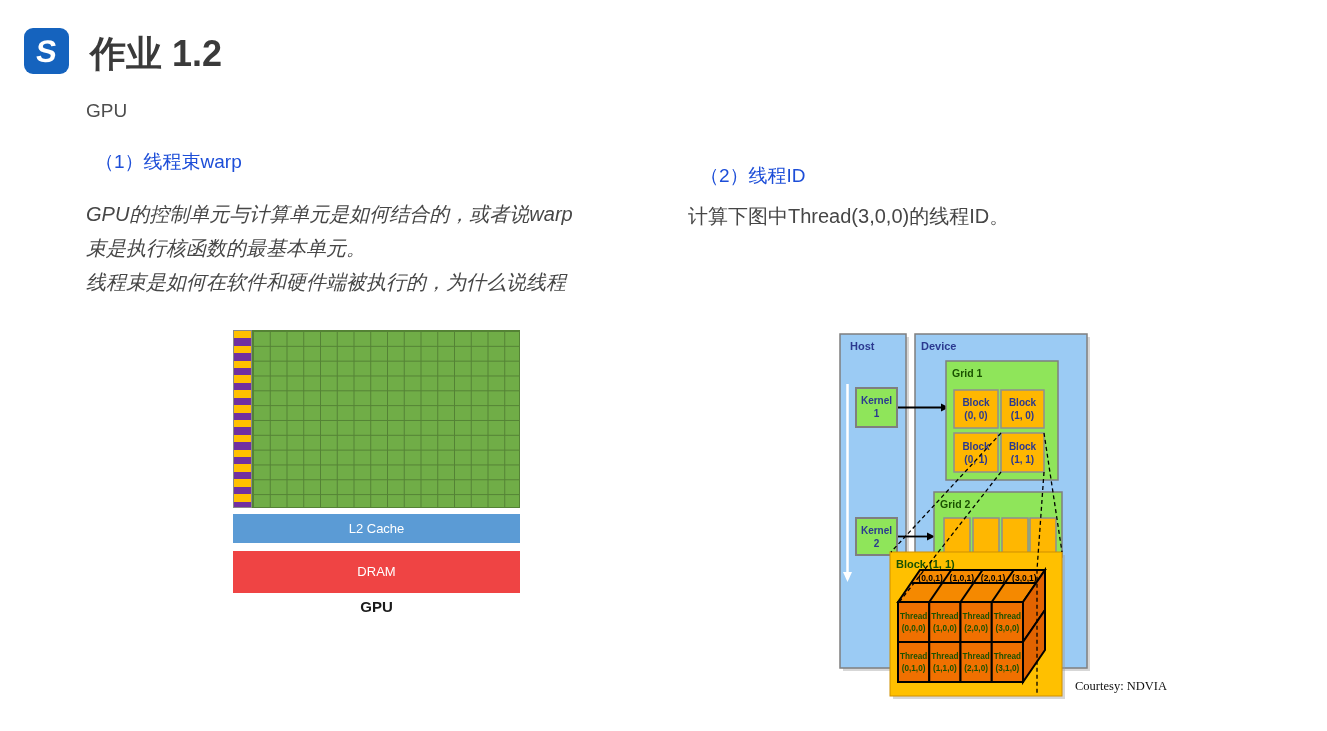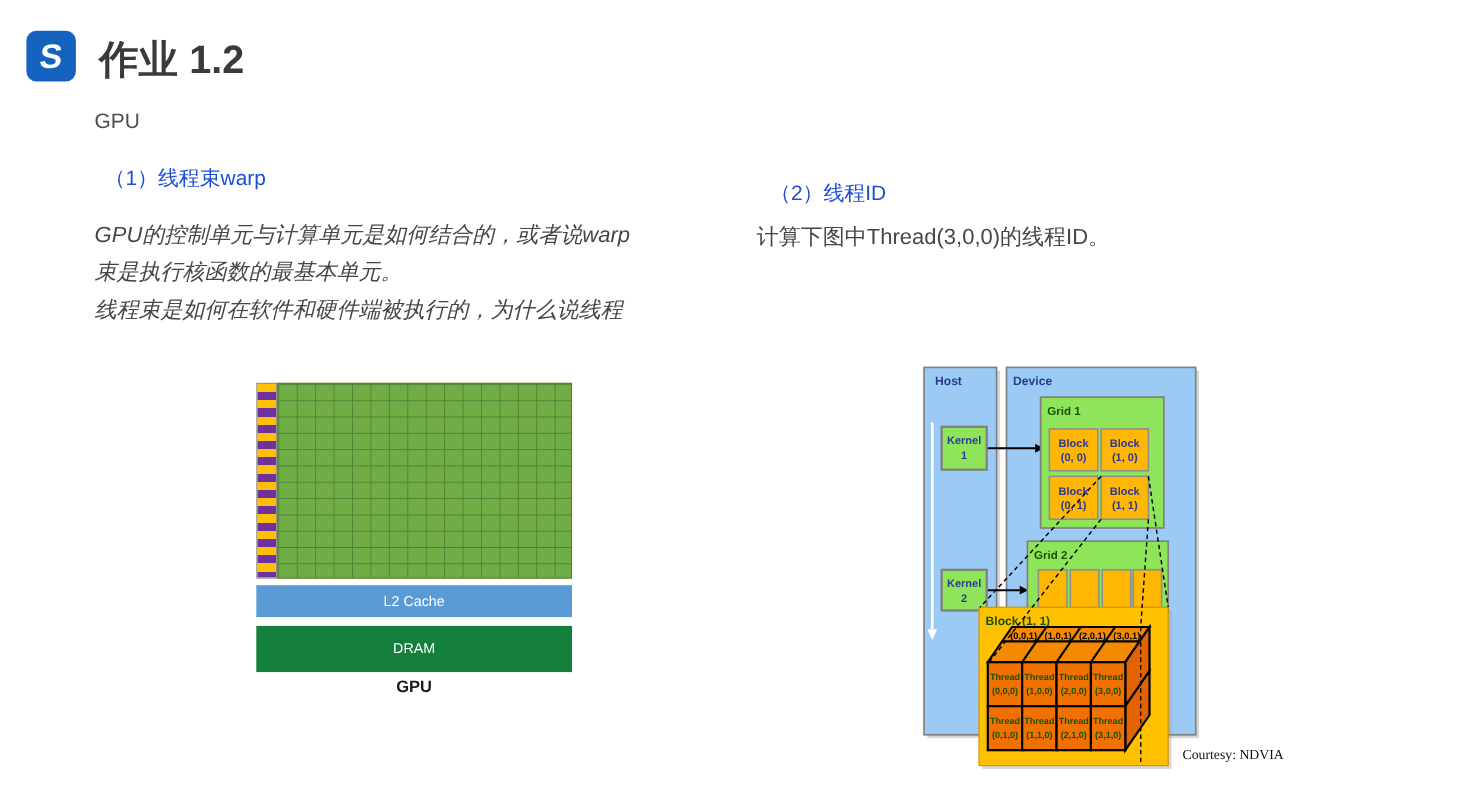--- a/index.html
+++ b/index.html
@@ -12,32 +12,32 @@
         display:flex;align-items:center;justify-content:center;}
   .logo span{color:#fff;font-size:31px;font-weight:800;transform:skewX(-6deg);line-height:1;}
   .page-title{left:90px;top:30px;font-size:36px;font-weight:700;color:#3a3a3a;}
 
   
   .subtitle{left:86px;top:100px;font-size:19px;color:#4d4d4d;}
   .q-heading{font-size:19px;color:#1d4ed8;}
   .q-body{font-size:20px;color:#464646;line-height:34px;}
 
   
-  #gpu-fig{left:233px;top:348px;width:247px;height:292px;}
+  #gpu-fig{left:233px;top:330px;width:247px;height:292px;}
   .ctrl-stripes{left:0;top:0;width:19px;height:178px;
       background:repeating-linear-gradient(to bottom,#FFC000 0px,#FFC000 7.42px,#7030A0 7.42px,#7030A0 14.83px);
       box-sizing:border-box;border:1px solid #8a8a8a;}
   .core-grid{left:19px;top:0;width:268px;height:178px;background-color:#70AD47;
       background-image:linear-gradient(to right,#548235 1px,transparent 1px),
                        linear-gradient(to bottom,#548235 1px,transparent 1px);
       background-size:16.75px 14.83px;
       box-sizing:border-box;border:1px solid #548235;}
   .l2-bar{left:0;top:184px;width:287px;height:29px;background:#5B9BD5;color:#fff;
       font-size:13px;text-align:center;line-height:29px;}
-  .dram-bar{left:0;top:221px;width:287px;height:42px;background:#15803d;color:#fff;
+  .dram-bar{left:0;top:221px;width:287px;height:42px;background:#ef4444;color:#fff;
       font-size:13px;text-align:center;line-height:42px;}
   .gpu-caption{left:0;top:268px;width:287px;text-align:center;font-size:15px;font-weight:600;color:#1a1a1a;}
 
   
   #cuda-fig{left:838px;top:330px;width:340px;height:380px;}
   svg text{font-family:"Liberation Sans",sans-serif;}
   .navy{fill:#2B3990;font-weight:bold;}
   .dgreen{fill:#1A5200;font-weight:bold;}
   .courtesy{font-family:"Liberation Serif",serif;fill:#111;}
 </style>

